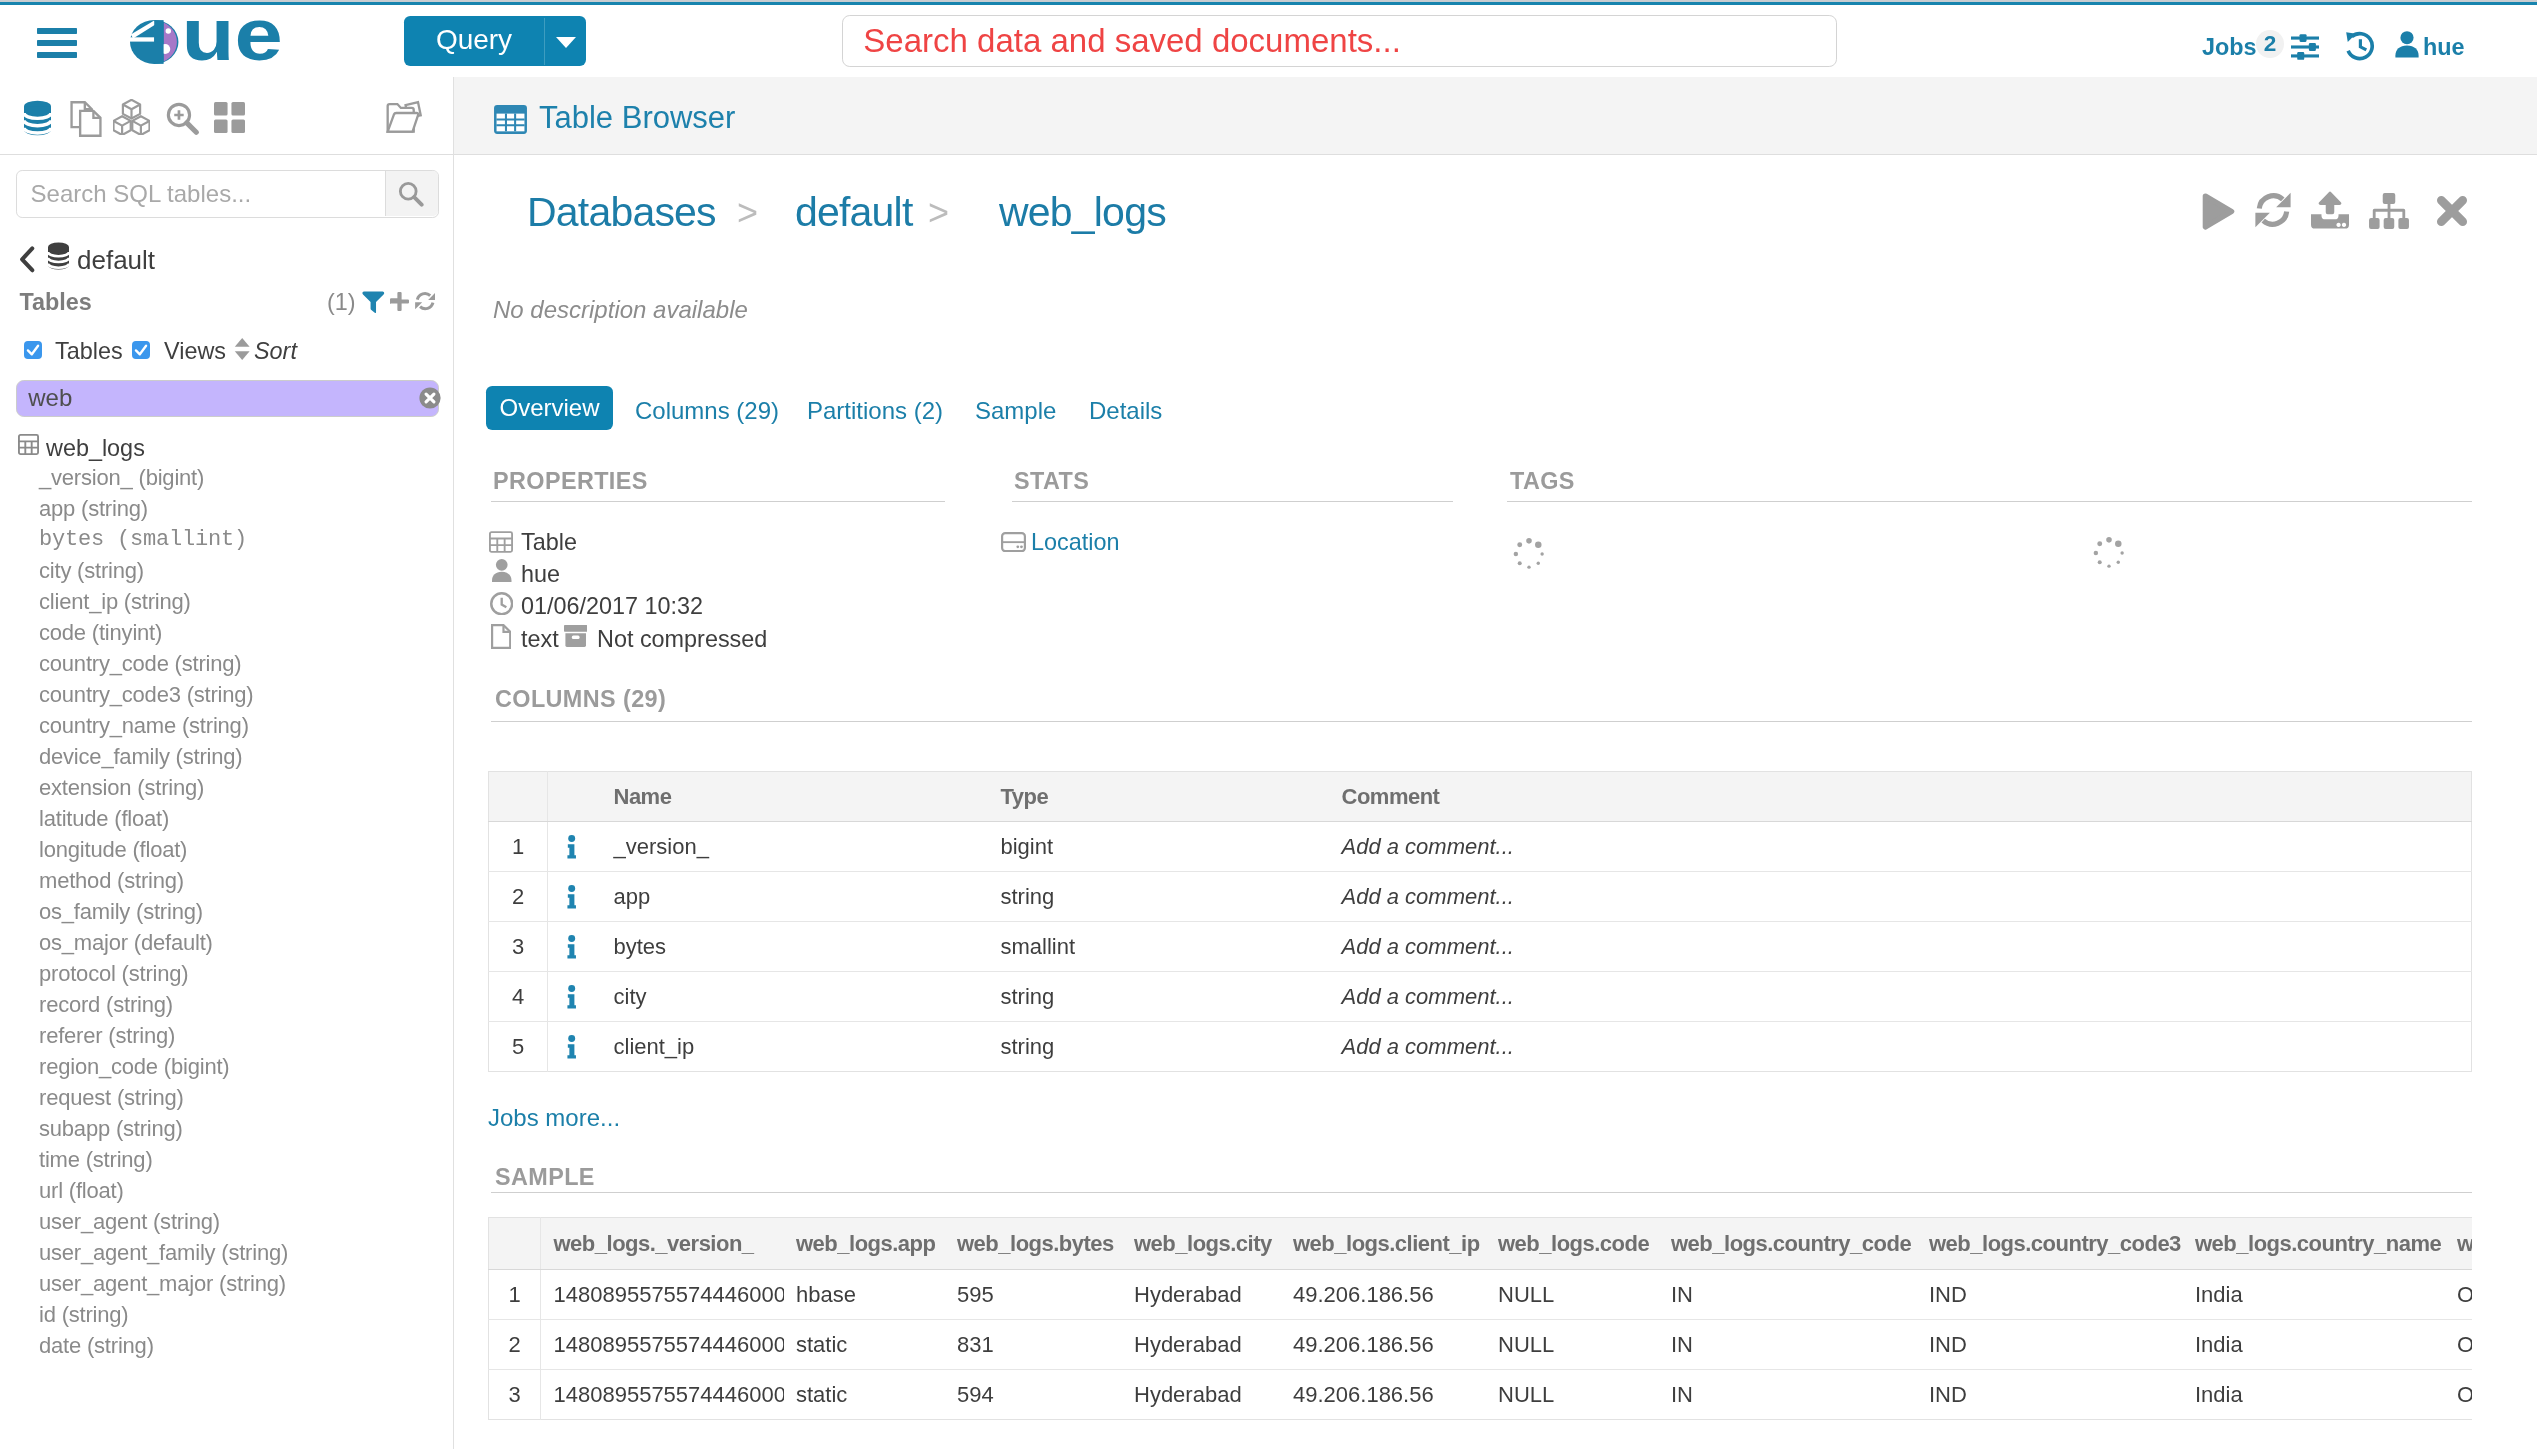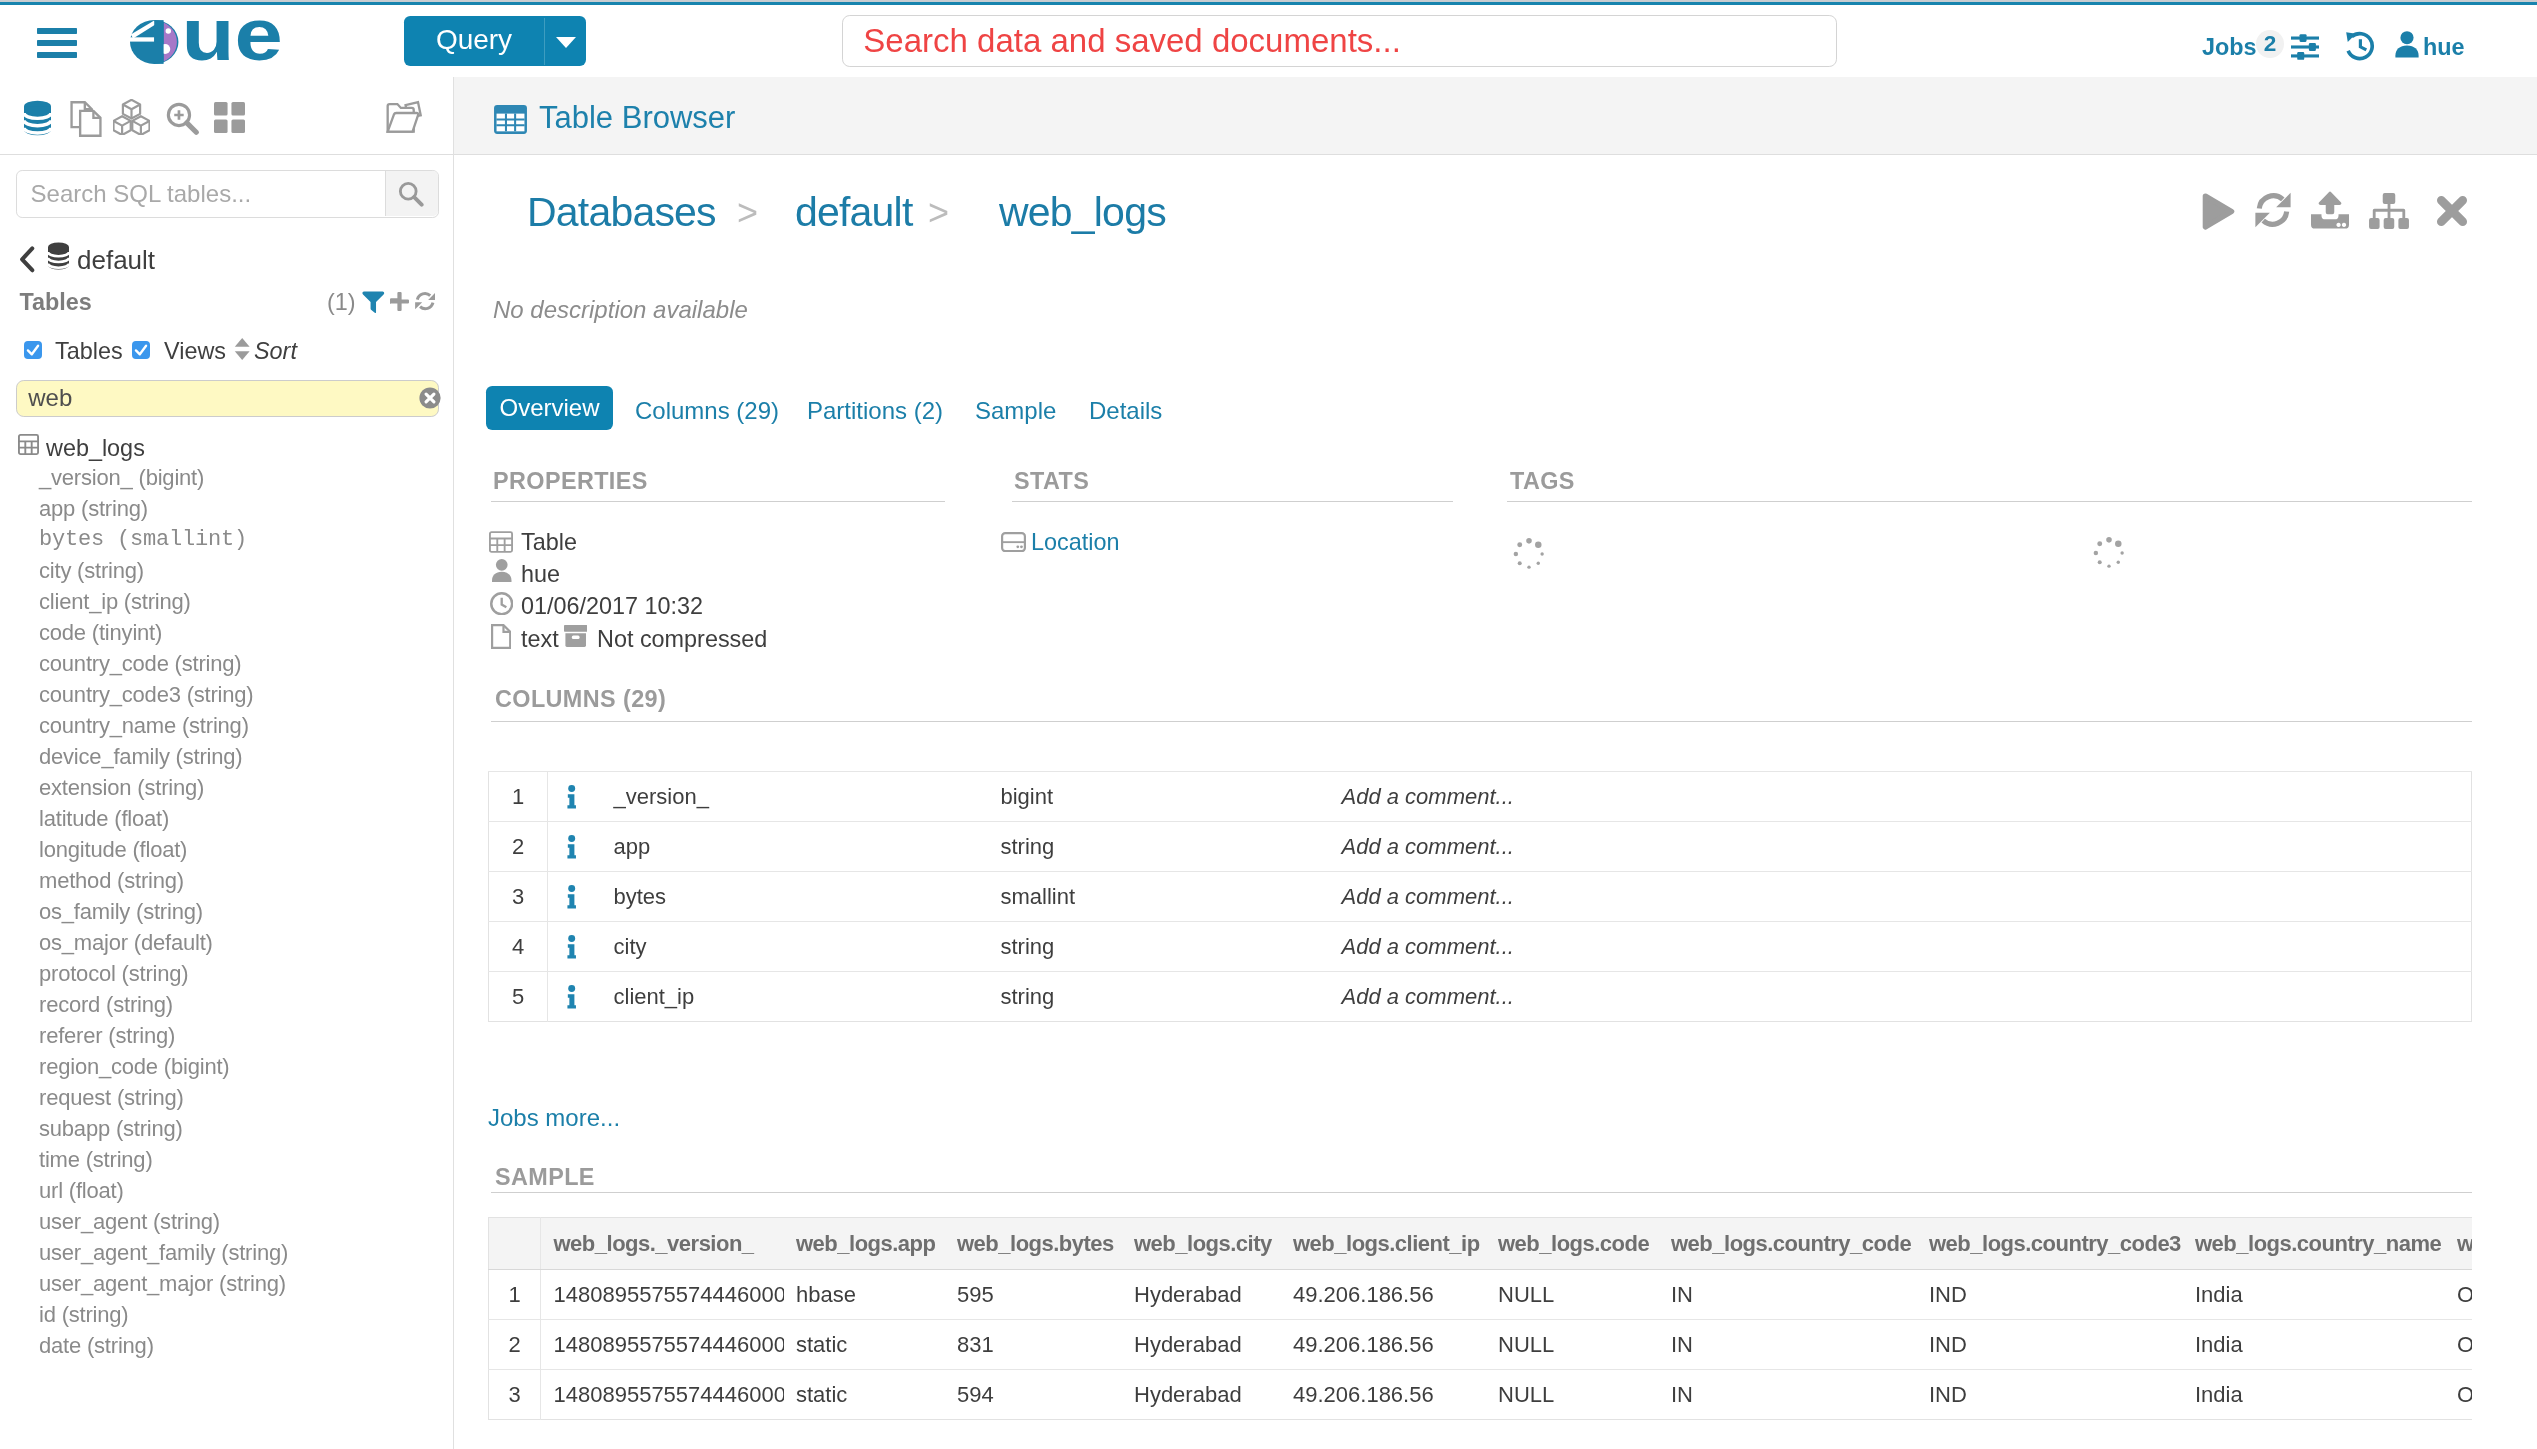--- a/index.html
+++ b/index.html
@@ -25,21 +25,21 @@
 #topsearch span { position:absolute; left:20.3px; top:0; line-height:49px; font-size:33px; color:#ef4444; }
 
 .hdrblue { color:#1b7fa9; font-weight:bold; font-size:23.4px; }
 #jobs { left:2202px; top:34px; }
 #badge { left:2256px; top:30px; width:28px; height:28px; background:#f1f1f1; border-radius:50%; text-align:center; line-height:28px; color:#1b7fa9; font-weight:bold; font-size:22.6px; }
 #husr { left:2423px; top:34px; }
 
 #sb-search { left:15.6px; top:170px; width:423px; height:48px; border:1.6px solid #dcdcdc; border-radius:6.2px; background:#fff; }
 #sb-search .ph { position:absolute; left:14px; top:0; line-height:45px; font-size:24px; color:#a9a9a9; }
 #sb-search .btn { position:absolute; right:0; top:0; width:53px; height:45px; background:#f3f3f3; border-left:1.6px solid #dcdcdc; border-radius:0 4.7px 4.7px 0; }
-#webfilter { left:15.6px; top:380px; width:423px; height:37px; border:1.6px solid #cccccc; border-radius:7.8px; background:#fef9c3; }
+#webfilter { left:15.6px; top:380px; width:423px; height:37px; border:1.6px solid #cccccc; border-radius:7.8px; background:#c4b5fd; }
 #webfilter .wt { position:absolute; left:11.7px; top:0; line-height:34px; font-size:24px; color:#4e4e4e; }
 .sbtxt { font-size:24px; color:#3f3f3f; }
 .sbgray { font-size:23.4px; font-weight:bold; color:#7d7d7d; }
 .collist { font-size:22px; color:#8a8a8a; letter-spacing:-0.2px; }
 .cb { width:18px; height:18px; background:#3b97ed; border-radius:3.9px; }
 .cb svg { display:block; }
 
 #main { left:454px; top:156px; width:2084px; height:1293px; background:#fff; overflow:hidden; }
 .crumb { font-size:41px; color:#1c7ca7; letter-spacing:-0.8px; }
 .crumbsep { font-size:36px; color:#bcbcbc; }
@@ -373,20 +373,27 @@
     <div class="abs shr" style="left:37px; top:565px; width:1981px;"></div>
     <table class="grid abs" style="left:34px; top:615px; width:1984px;">
       <colgroup>
           <col style="width:59px">
           <col style="width:47px">
           <col style="width:387px">
           <col style="width:341px">
           <col style="width:1149px">
         </colgroup>
       <tbody>
+          <tr style="height:50px;">
+            <th class="vd"></th>
+            <th></th>
+            <th style="padding-left:19px;">Name</th>
+            <th style="padding-left:19px;">Type</th>
+            <th style="padding-left:19px;">Comment</th>
+          </tr>
       <tr style="height:50px;">
             <td class="idx vd">1</td>
             <td class="icell">
               <svg width="9.4" height="24" viewBox="0 0 12 31" style="display:block;margin:0 auto;">
                 <use href="#infoi"></use>
               </svg>
             </td>
             <td class="lnk" style="padding-left:19px;">_version_</td>
             <td style="padding-left:19px;">bigint</td>
             <td class="cmt" style="padding-left:19px;">Add a comment...</td>

